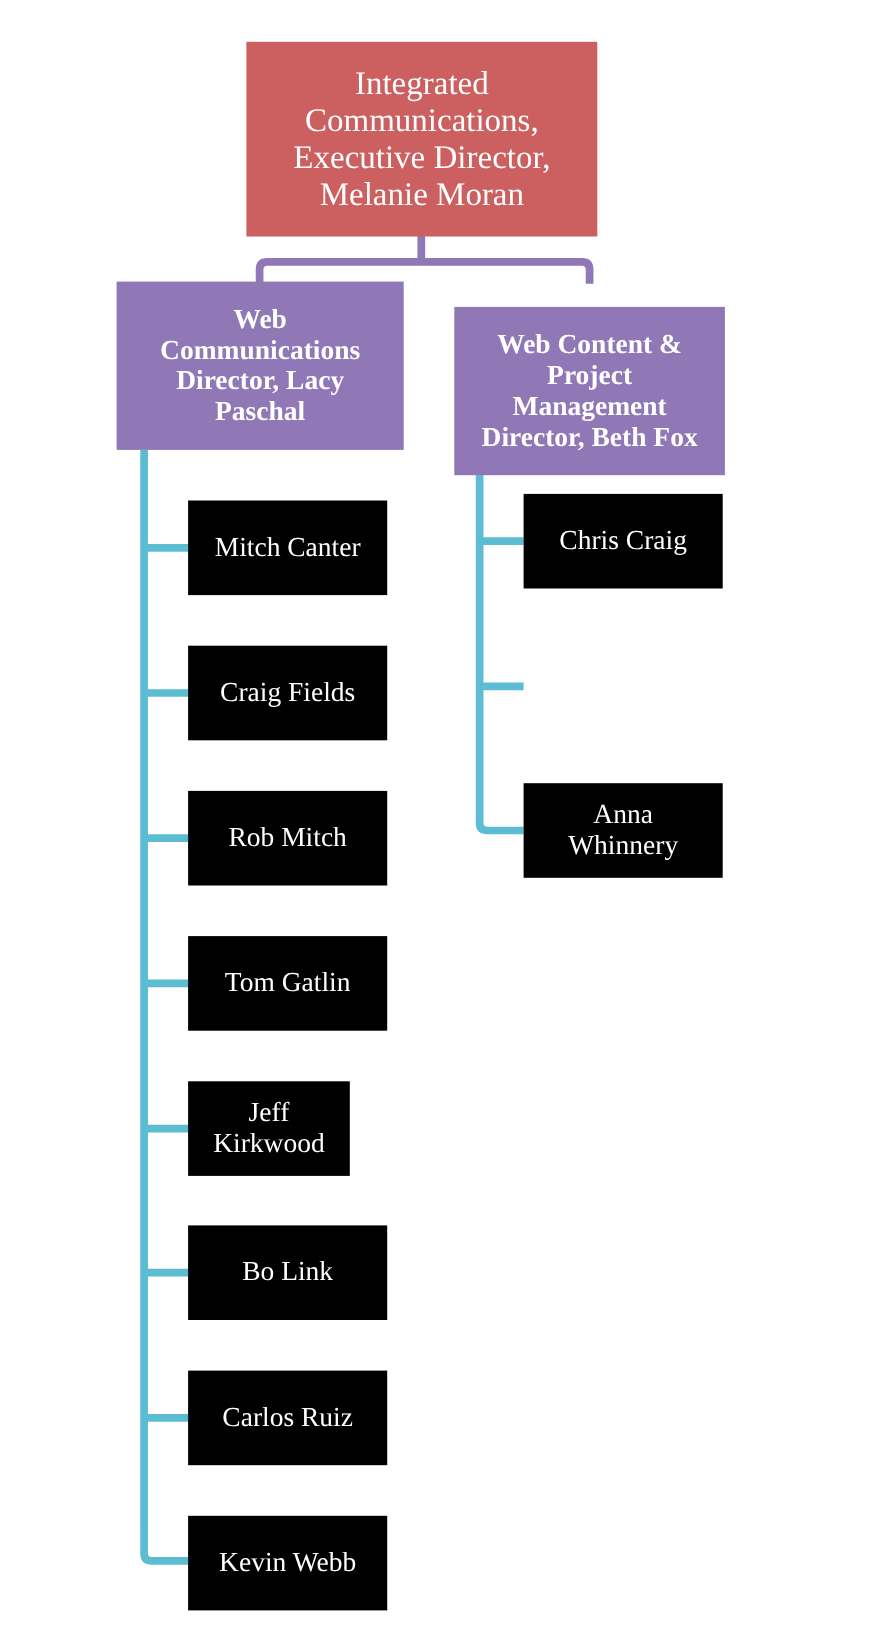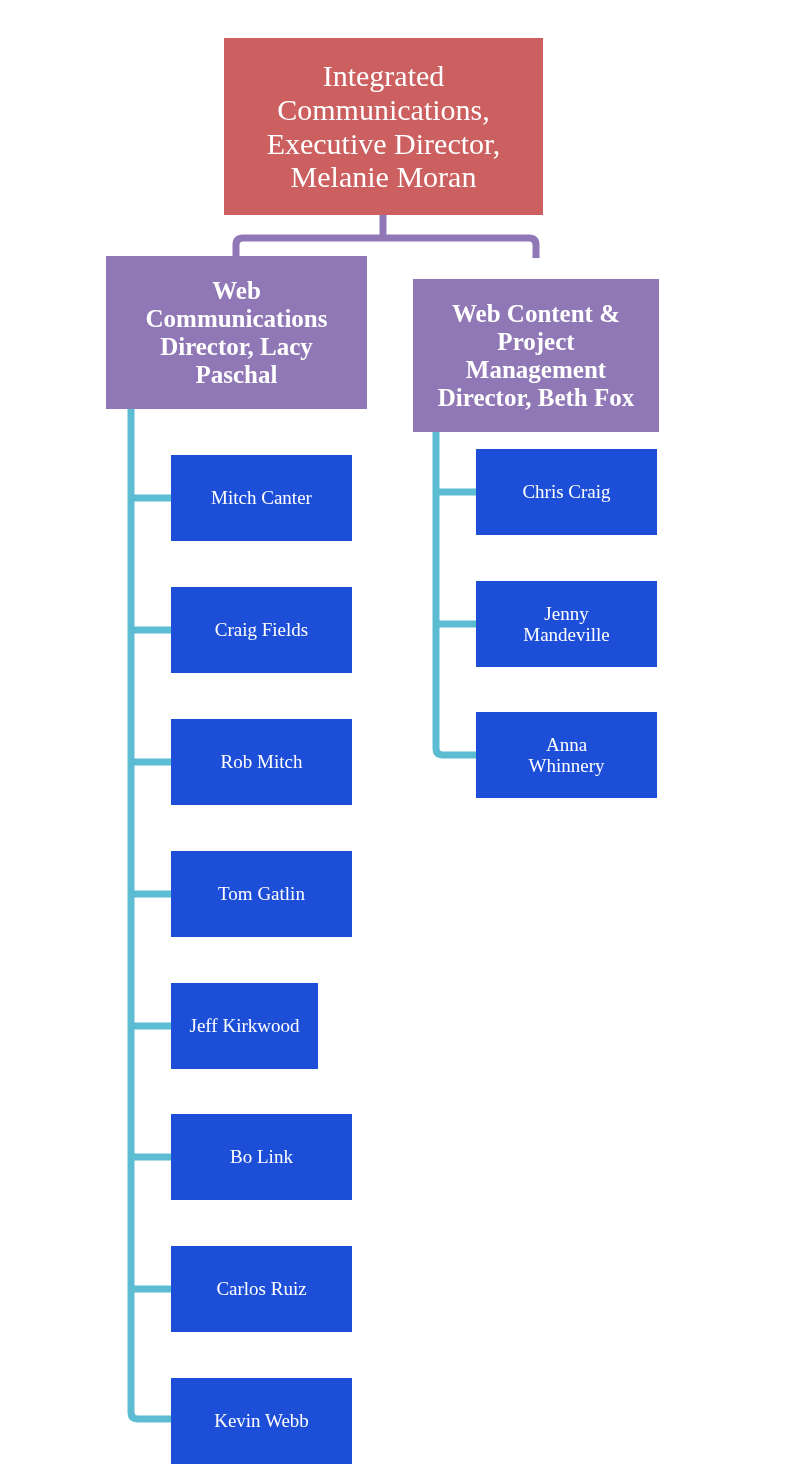--- a/index.html
+++ b/index.html
@@ -50,22 +50,22 @@
     font-size: 30px;
   }
 
   .node-dir {
     background: #9077b5;
     font-size: 25px;
     font-weight: bold;
   }
 
   .node-leaf {
-    background: #1d4ed8;
-    font-size: 19px;
+    background: #000000;
+    font-size: 25px;
   }
 </style>
 </head>
 <body>
 
 <div id="org-chart">
 
   <svg id="connectors" viewBox="0 0 796 1484" width="796" height="1484" aria-hidden="true">
 
     <path d="M 383 214 L 383 240" fill="none" stroke="#9077b5" stroke-width="7"></path>
@@ -111,19 +111,17 @@
   <div class="node node-leaf" style="left:171px; top:983px; width:147px; height:86px;">Jeff Kirkwood</div>
 
   <div class="node node-leaf" style="left:171px; top:1114px; width:181px; height:86px;">Bo Link</div>
 
   <div class="node node-leaf" style="left:171px; top:1246px; width:181px; height:86px;">Carlos Ruiz</div>
 
   <div class="node node-leaf" style="left:171px; top:1378px; width:181px; height:86px;">Kevin Webb</div>
 
   <div class="node node-leaf" style="left:476px; top:449px; width:181px; height:86px;">Chris Craig</div>
 
-  <div class="node node-leaf" style="left:476px; top:581px; width:181px; height:86px;">Jenny
-Mandeville</div>
 
   <div class="node node-leaf" style="left:476px; top:712px; width:181px; height:86px;">Anna
 Whinnery</div>
 
 </div>
 
 </body></html>

